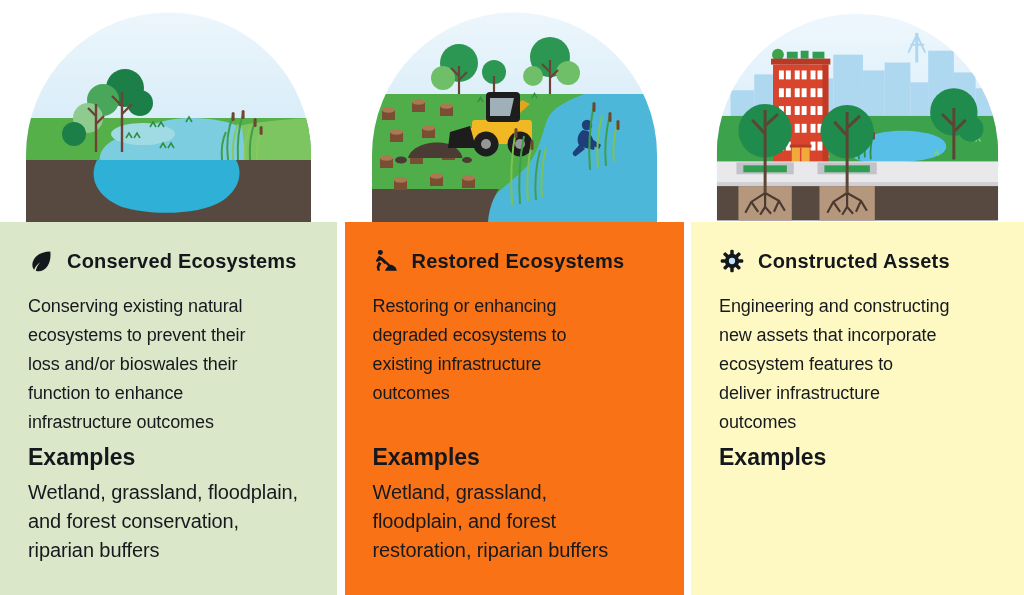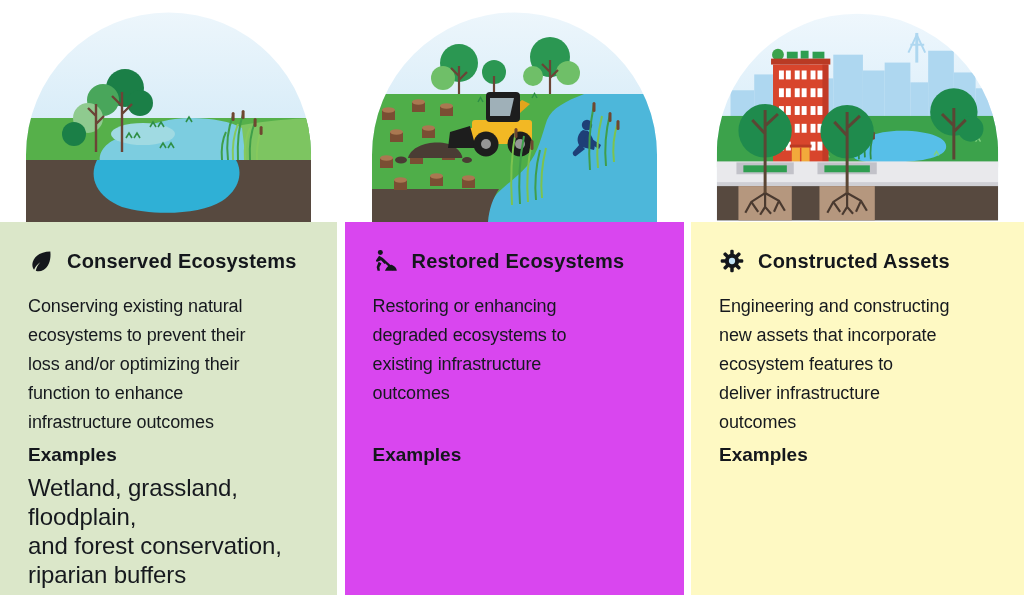--- a/index.html
+++ b/index.html
@@ -6,22 +6,22 @@
   body{width:1024px;height:595px;overflow:hidden;font-family:"Liberation Sans",sans-serif;color:#16191e;}
   .page{display:grid;grid-template-columns:337px 339px 333px;column-gap:7.5px;width:1024px;height:595px;}
   .column{display:flex;flex-direction:column;}
   .illus{height:222px;display:flex;justify-content:center;align-items:flex-end;}
   .card{flex:1;box-sizing:border-box;padding:26px 18px 0 28px;}
   .card-header{display:flex;align-items:center;gap:13px;height:26px;}
   .card-icon{width:26px;height:26px;flex:0 0 auto;color:#14171c;}
   .card-icon svg{display:block;width:100%;height:100%;}
   .card-title{font-size:20px;font-weight:bold;letter-spacing:.2px;color:#14171c;white-space:nowrap;}
   .card-desc{margin-top:18px;height:152px;font-size:18px;line-height:29px;letter-spacing:-.1px;white-space:pre-line;}
-  .examples-label{font-size:19px;font-weight:bold;color:#14171c;}
-  .examples-text{margin-top:7px;font-size:24px;line-height:29px;letter-spacing:-.1px;white-space:pre-line;}
+  .examples-label{font-size:23px;font-weight:bold;color:#14171c;}
+  .examples-text{margin-top:7px;font-size:20px;line-height:29px;letter-spacing:-.1px;white-space:pre-line;}
 </style>
 </head>
 <body>
 
 <div class="page">
 
   <div class="column">
     <div class="illus">
       <svg width="337" height="222" viewBox="0 0 337 222">
         <defs>
@@ -84,21 +84,21 @@
       <div class="card-header">
         <span class="card-icon">
           <svg viewBox="0 0 24 24" fill="currentColor">
             <path d="M20.6 3.2 C13 3.4 6.4 6.4 4.4 13 C3.6 15.7 4.1 18.3 5.6 20.1 C6.6 17.6 8.5 15.2 11.3 13.2 C9.2 15.6 7.7 18.3 7.2 21 C9.2 21.9 11.9 21.7 14.2 20.4 C19.8 17.3 21.4 9.6 20.6 3.2 Z"></path>
           </svg>
         </span>
         <span class="card-title">Conserved Ecosystems</span>
       </div>
       <div class="card-desc">Conserving existing natural
 ecosystems to prevent their
-loss and/or optimizing their
+loss and/or bioswales their
 function to enhance
 infrastructure outcomes</div>
       <div class="examples-label">Examples</div>
       <div class="examples-text">Wetland, grassland, floodplain,
 and forest conservation,
 riparian buffers</div>
     </div>
   </div>
 
   <div class="column">
@@ -238,39 +238,42 @@
             </g>
             <g fill="#6f4730" stroke="none">
               <rect x="10.5" y="6" width="3" height="10" rx="1.5"></rect>
                 <rect x="26.5" y="16" width="3" height="10" rx="1.5"></rect>
               <rect x="34.5" y="24" width="3" height="10" rx="1.5"></rect>
             </g>
           </g>
         </g>
       </svg>
     </div>
-    <div class="card" style="background-color: #d946ef;">
+    <div class="card" style="background-color: #f97316;">
       <div class="card-header">
         <span class="card-icon">
           <svg viewBox="0 0 24 24" fill="currentColor">
             <circle cx="6.8" cy="4.2" r="2.3"></circle>
             <path d="M5.6 7.2 L8.8 9.0 L12.3 13.0 L10.7 14.8 L7.4 11.4 L4.0 12.6 C3.0 12.9 2.4 11.8 3.0 11.0 Z"></path>
             <path d="M9.5 9.8 L17.6 17.0 L16.2 18.6 L8.2 11.3 Z"></path>
             <path d="M16.8 15.2 L20.6 18.8 L18.2 20.8 L15.2 17.0 Z"></path>
             <path d="M11 21 Q14 14.4 18 15.9 Q21.6 17.4 22 21 Z"></path>
             <path d="M5.2 12.8 L3.4 17.6 L4.2 21 L6.4 21 L5.9 17.8 L7.8 14.4 Z"></path>
           </svg>
         </span>
         <span class="card-title">Restored Ecosystems</span>
       </div>
       <div class="card-desc">Restoring or enhancing
 degraded ecosystems to
 existing infrastructure
 outcomes</div>
       <div class="examples-label">Examples</div>
+      <div class="examples-text">Wetland, grassland,
+floodplain, and forest
+restoration, riparian buffers</div>
     </div>
   </div>
 
   <div class="column">
     <div class="illus">
       <svg width="337" height="222" viewBox="0 0 337 222">
         <defs>
           <linearGradient id="sky3" x1="0" y1="0" x2="0" y2="1">
             <stop offset="0" stop-color="#f1f8fd"></stop>
               <stop offset="1" stop-color="#c9e6f7"></stop>

